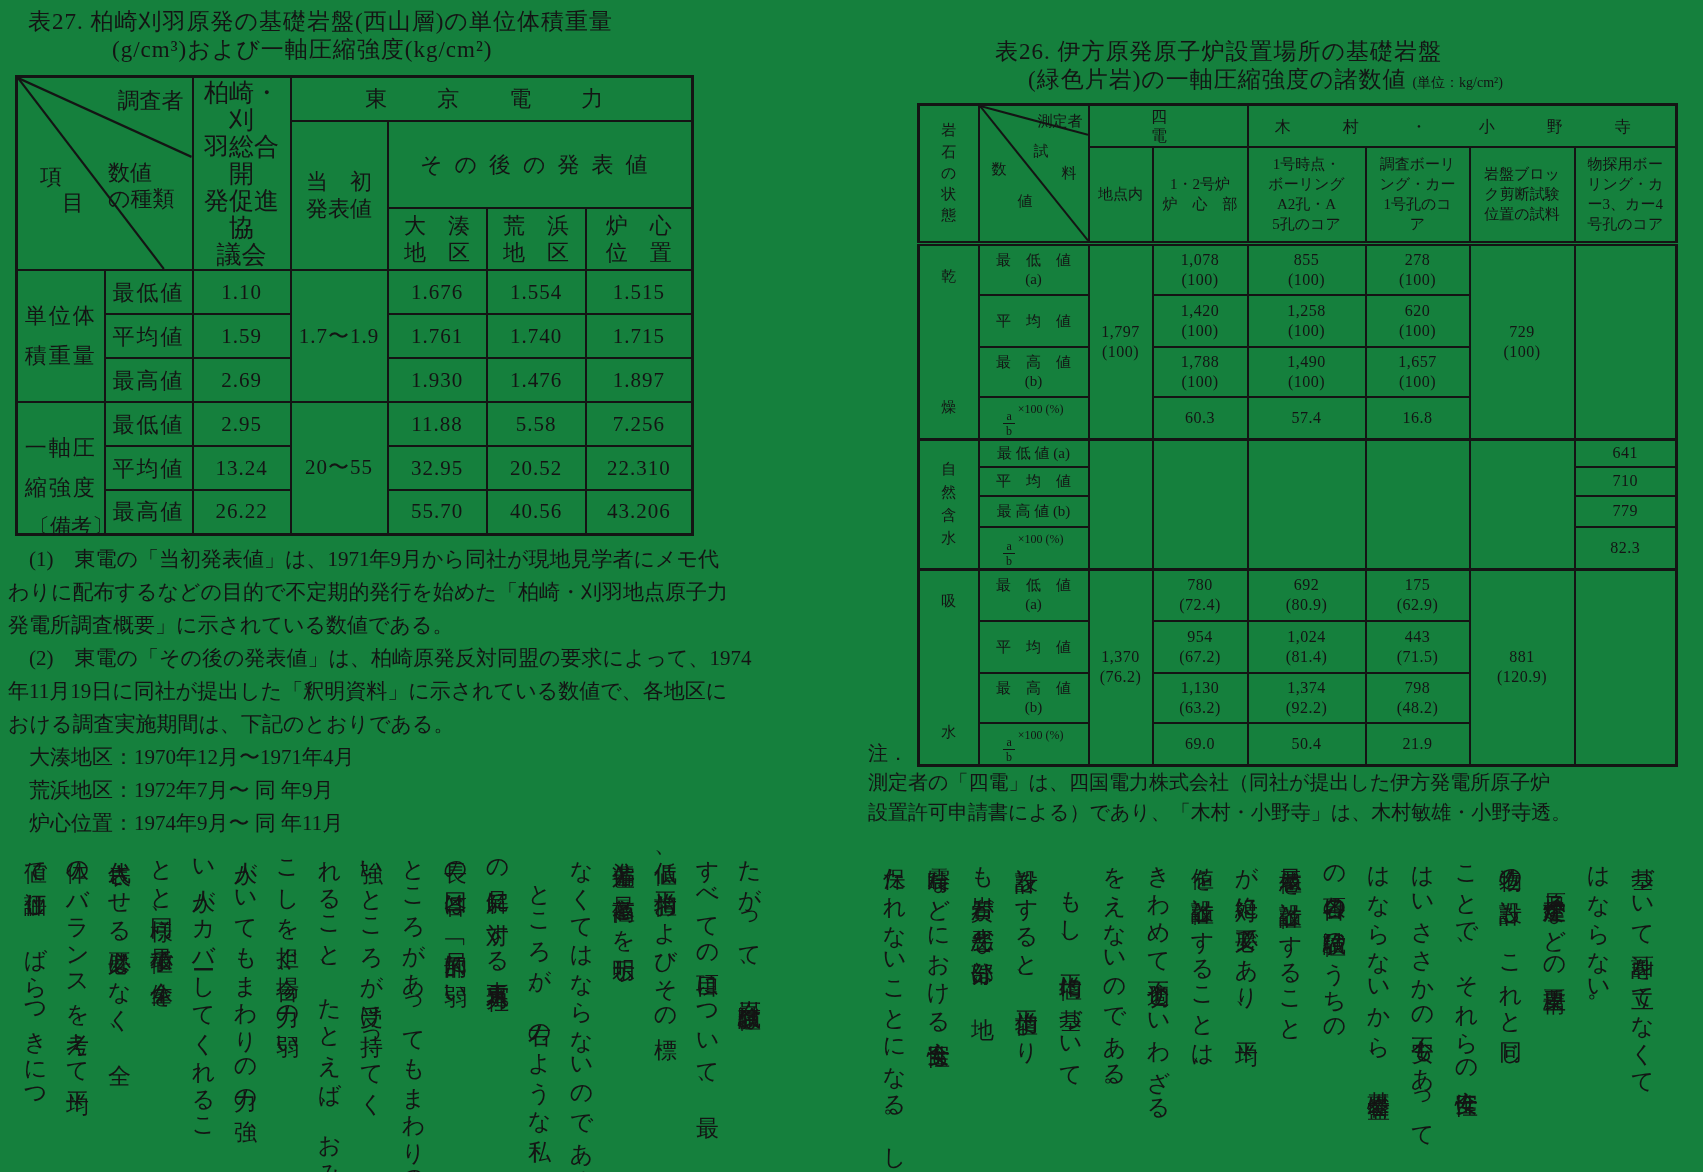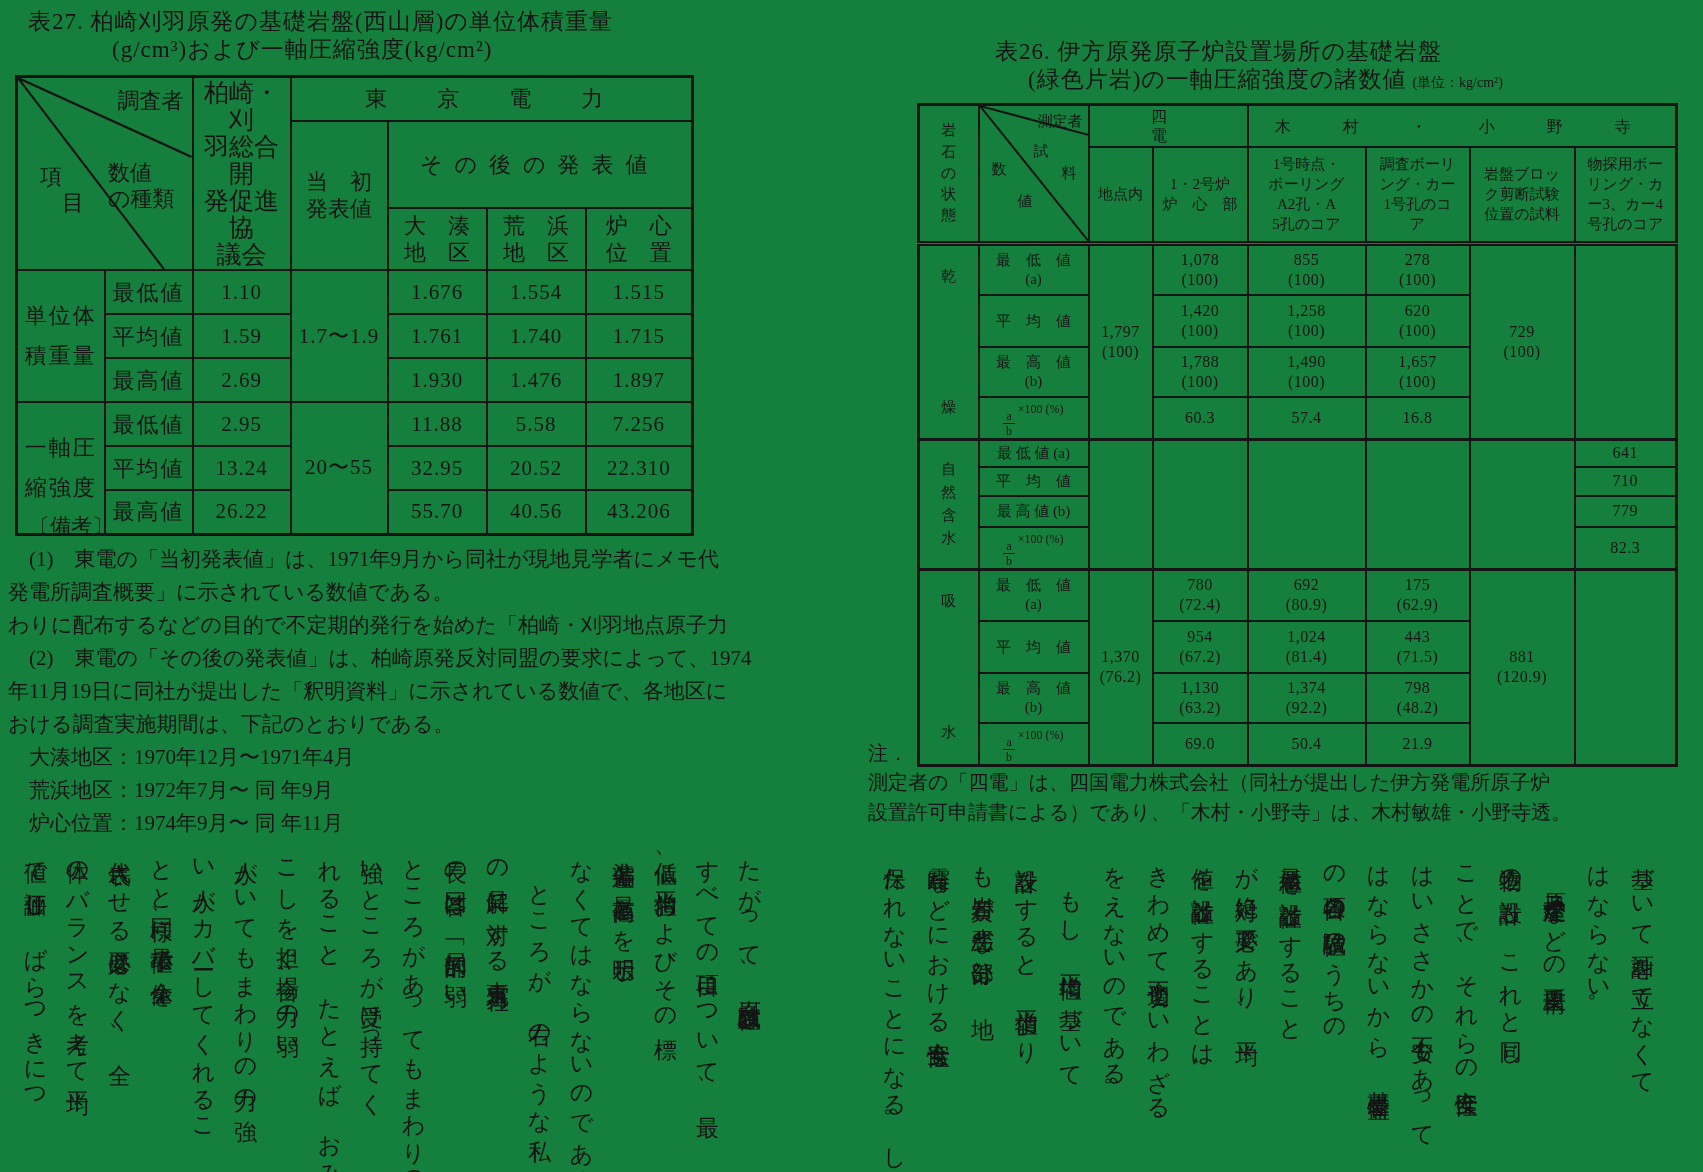--- a/index.html
+++ b/index.html
@@ -160,22 +160,22 @@
             <td class="num">55.70</td>
             <td class="num">40.56</td>
             <td class="num">43.206</td>
           </tr>
         </tbody>
       </table>
     </div>
   <div class="abs" id="t27-notes">
       <div class="nline">　〔備考〕</div>
       <div class="nline">　(1)　東電の「当初発表値」は、1971年9月から同社が現地見学者にメモ代</div>
+      <div class="nline">わりに配布するなどの目的で不定期的発行を始めた「柏崎・刈羽地点原子力</div>
       <div class="nline">発電所調査概要」に示されている数値である。</div>
-      <div class="nline">わりに配布するなどの目的で不定期的発行を始めた「柏崎・刈羽地点原子力</div>
       <div class="nline">　(2)　東電の「その後の発表値」は、柏崎原発反対同盟の要求によって、1974</div>
       <div class="nline">年11月19日に同社が提出した「釈明資料」に示されている数値で、各地区に</div>
       <div class="nline">おける調査実施期間は、下記のとおりである。</div>
       <div class="nline">　大湊地区：1970年12月〜1971年4月</div>
       <div class="nline">　荒浜地区：1972年7月〜 同 年9月</div>
       <div class="nline">　炉心位置：1974年9月〜 同 年11月</div>
     </div>
   <div class="abs vblock" id="vleft">
       <div class="vcol">たがって、岩石試験値は、</div>
       <div class="vcol">すべての項目について、最</div>

